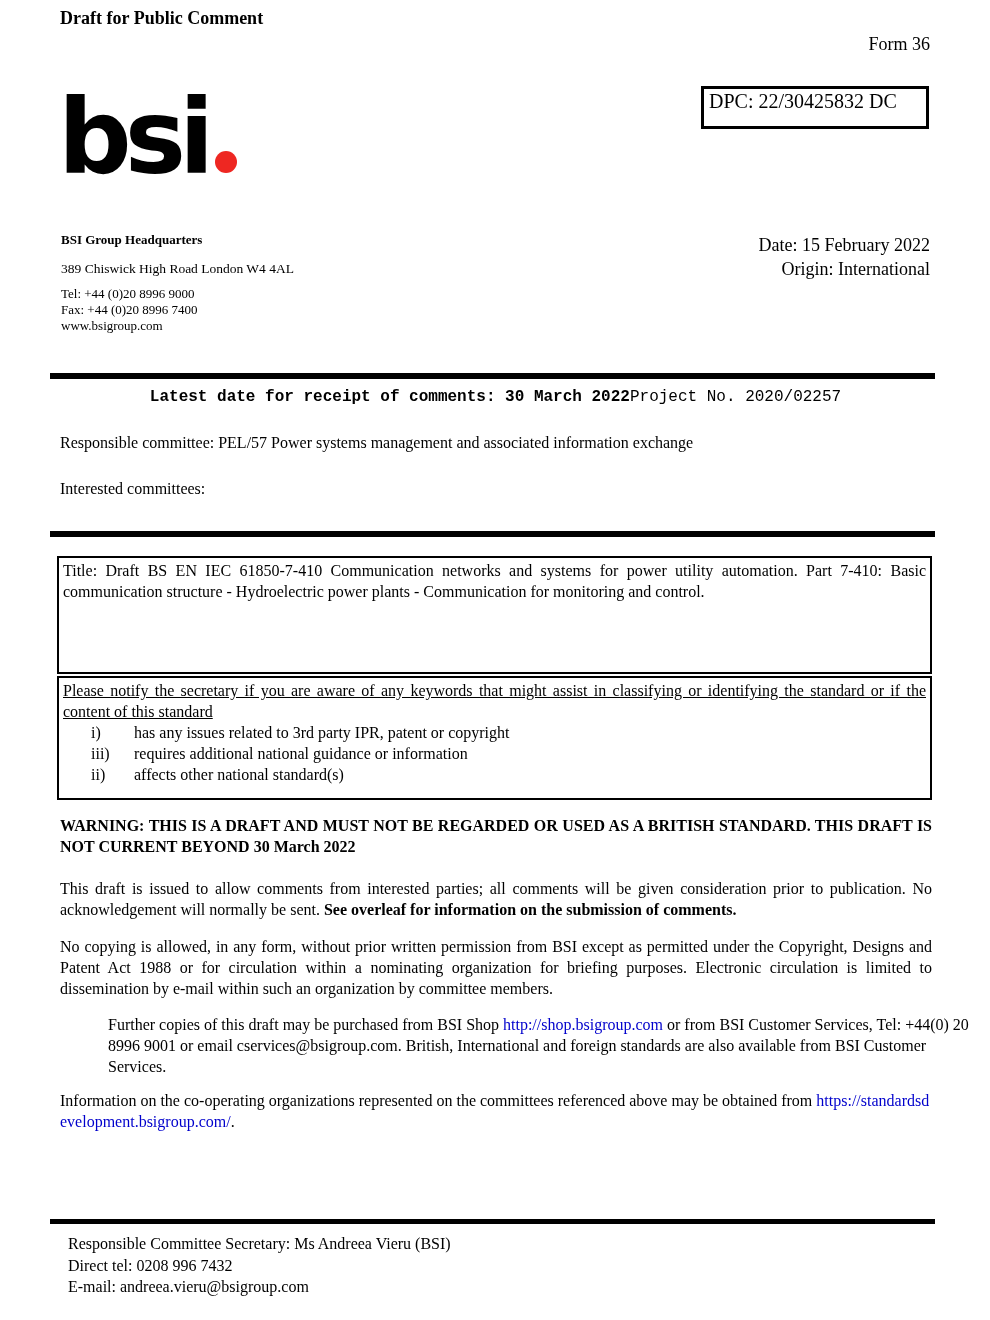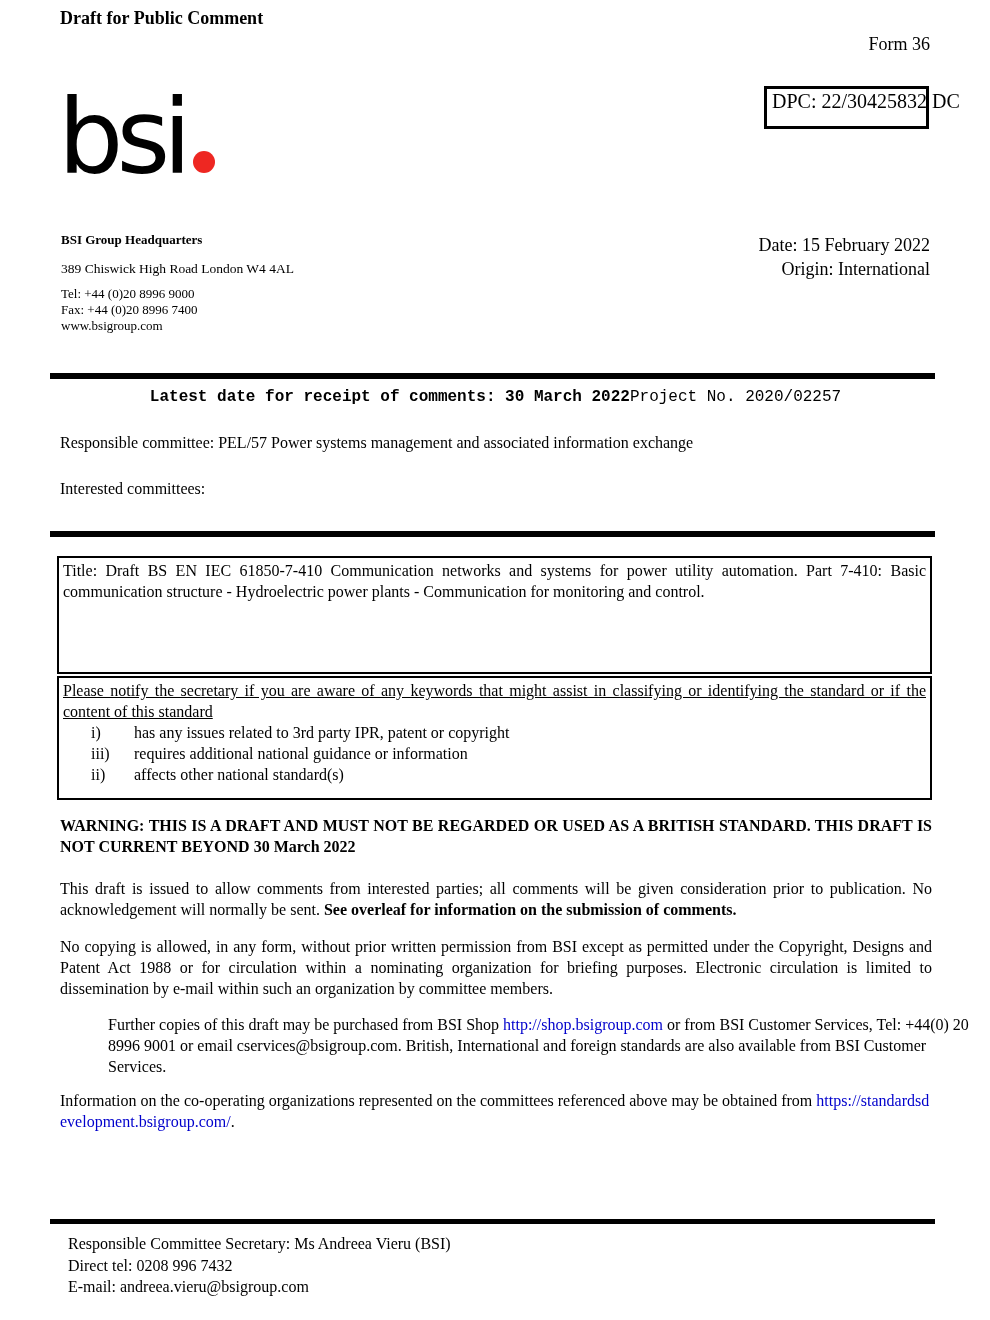--- a/index.html
+++ b/index.html
@@ -15,31 +15,31 @@
     overflow: hidden;
     border-radius: 31px;
   }
   .abs { position: absolute; }
 
   .draft-label { left: 60px; top: 8px; font-size: 18px; font-weight: bold; }
   .form-label  { right: 60px; top: 34px; font-size: 18px; text-align: right; }
 
   .dpc-box {
     right: 61px; top: 86px;
-    width: 165px; height: 43px;
+    width: 228px; height: 43px;
     border: 3px solid #000;
     padding: 1px 4px 0 5px;
     font-size: 20px;
     white-space: nowrap;
   }
 
   .logo { left: 58px; top: 86px; line-height: 1; white-space: nowrap; }
   .logo-text {
     font-family: "DejaVu Sans", sans-serif;
-    font-weight: normal;
+    font-weight: bold;
     font-size: 103px;
     letter-spacing: -7px;
     line-height: 1;
   }
   .logo-dot {
     display: inline-block;
     width: 22px; height: 22px;
     border-radius: 50%;
     background: var(--logo-red, #ee2722);
     margin-left: 8px;

